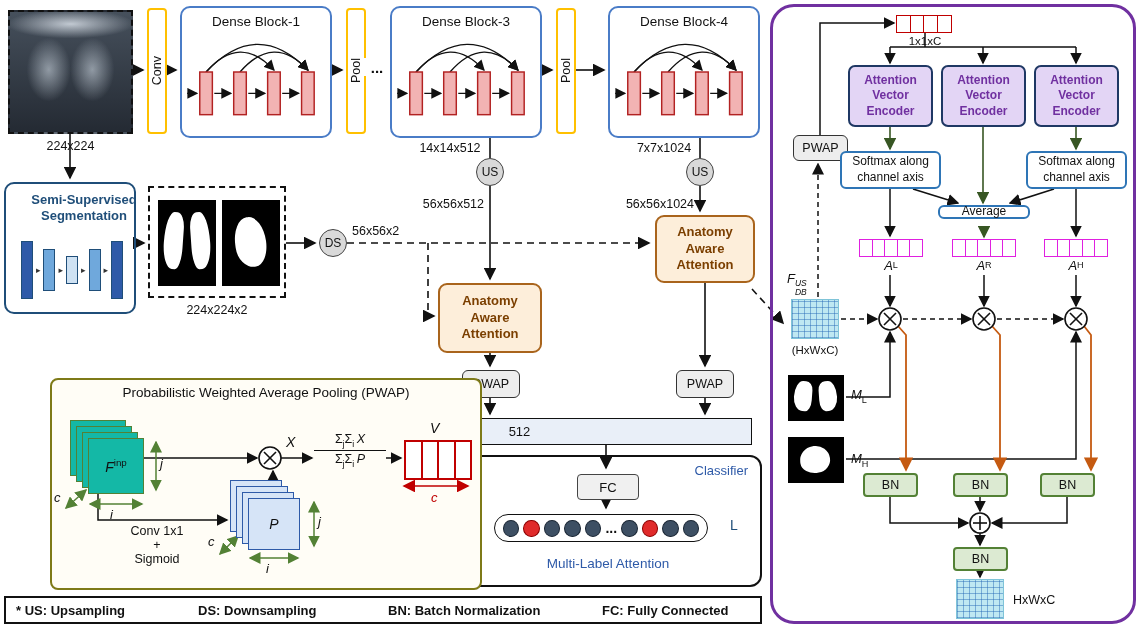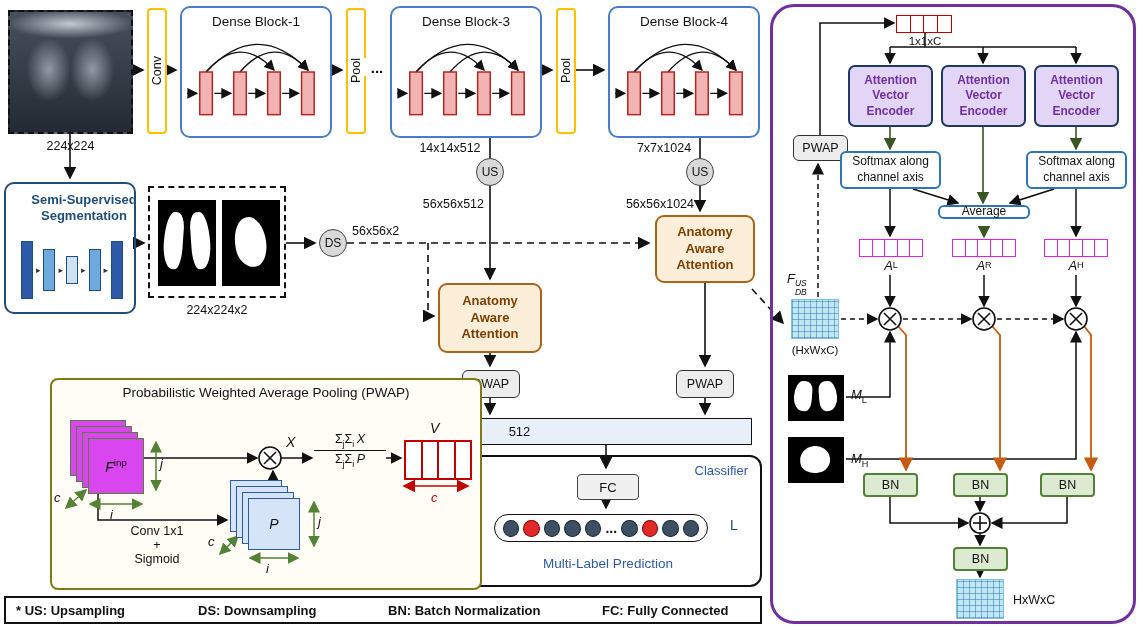--- a/index.html
+++ b/index.html
@@ -46,21 +46,21 @@
   .fcbox{border:1.6px solid #444;border-radius:4px;background:#f0f0f0;font-size:13px;}
   .predrow{border:1.8px solid #111;border-radius:16px;display:flex;align-items:center;justify-content:center;gap:4px;padding:0 8px;background:#fff;}
   .pc{width:15px;height:15px;border-radius:50%;display:inline-block;}
   .pc.dark{background:#3d4f63;border:1px solid #1b2735;}
   .pc.red{background:#e02a2a;border:1px solid #8a0000;}
   .pdots{font-weight:bold;font-size:14px;line-height:15px;}
   .mlp{color:#2e5aa8;font-size:13.5px;text-align:center;}
   
   .pwapdetail{border:2.5px solid #7e7a18;border-radius:8px;background:#fffdf6;margin-left:40px;}
   .pdtitle{position:absolute;left:0;top:5px;width:100%;text-align:center;font-size:13.5px;z-index:2;}
-  .gsq{position:absolute;width:54px;height:54px;background:#d946ef;border:1.6px solid #538135;z-index:2;}
+  .gsq{position:absolute;width:54px;height:54px;background:#14b8a6;border:1.6px solid #538135;z-index:2;}
   .bsq{position:absolute;width:50px;height:50px;background:#d6e4f7;border:1.6px solid #2e5aa8;z-index:2;}
   .lbl{position:absolute;font-size:13px;z-index:3;}
   .vgrid{position:absolute;display:flex;border:2px solid #c00000;background:#fff;z-index:2;}
   .vgrid i{flex:1;border-left:2px solid #c00000;}
   .vgrid i:first-child{border-left:none;}
   .frac{position:absolute;z-index:3;text-align:center;font-size:12.5px;line-height:1.4;}
   .frac .den{border-top:1.5px solid #111;}
   sub{font-size:70%;}
   sup{font-size:70%;}
   .stack{display:inline-flex;flex-direction:column;font-size:8.5px;line-height:1.05;vertical-align:-3px;font-style:italic;}
@@ -244,21 +244,21 @@
         <span class="pc dark"></span>
         <span class="pc dark"></span>
         <span class="pc dark"></span>
         <span class="pdots">...</span>
         <span class="pc dark"></span>
         <span class="pc red"></span>
         <span class="pc dark"></span>
         <span class="pc dark"></span>
       </div>
     <div class="abs" style="left:278px;top:60px;font-size:14px;color:#1f4e79;">L</div>
-    <div class="abs mlp" style="left:20px;top:99px;width:272px;">Multi-Label Prediction</div>
+    <div class="abs mlp" style="left:20px;top:99px;width:272px;">Multi-Label Attention</div>
   </div>
 
   <div class="box pwapdetail" style="left:10px;top:378px;width:432px;height:212px;">
     <div class="pdtitle">Probabilistic Weighted Average Pooling (PWAP)</div>
     <svg viewBox="0 0 432 212" style="position:absolute;left:0;top:0;width:432px;height:212px;z-index:1;">
       <g stroke="#111" stroke-width="1.5" fill="none">
         <path d="M92,78 L205,78" marker-end="url(#mb)"></path>
         <path d="M229,78 L260,78" marker-end="url(#mb)"></path>
         <path d="M334,78 L349,78" marker-end="url(#mb)"></path>
         <path d="M221,100 L221,91" marker-end="url(#mb)"></path>

